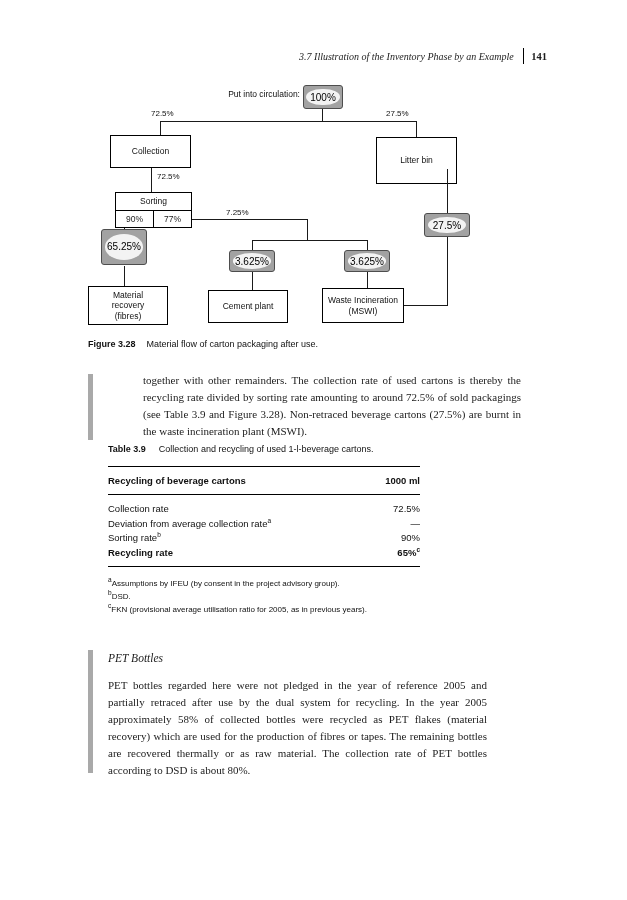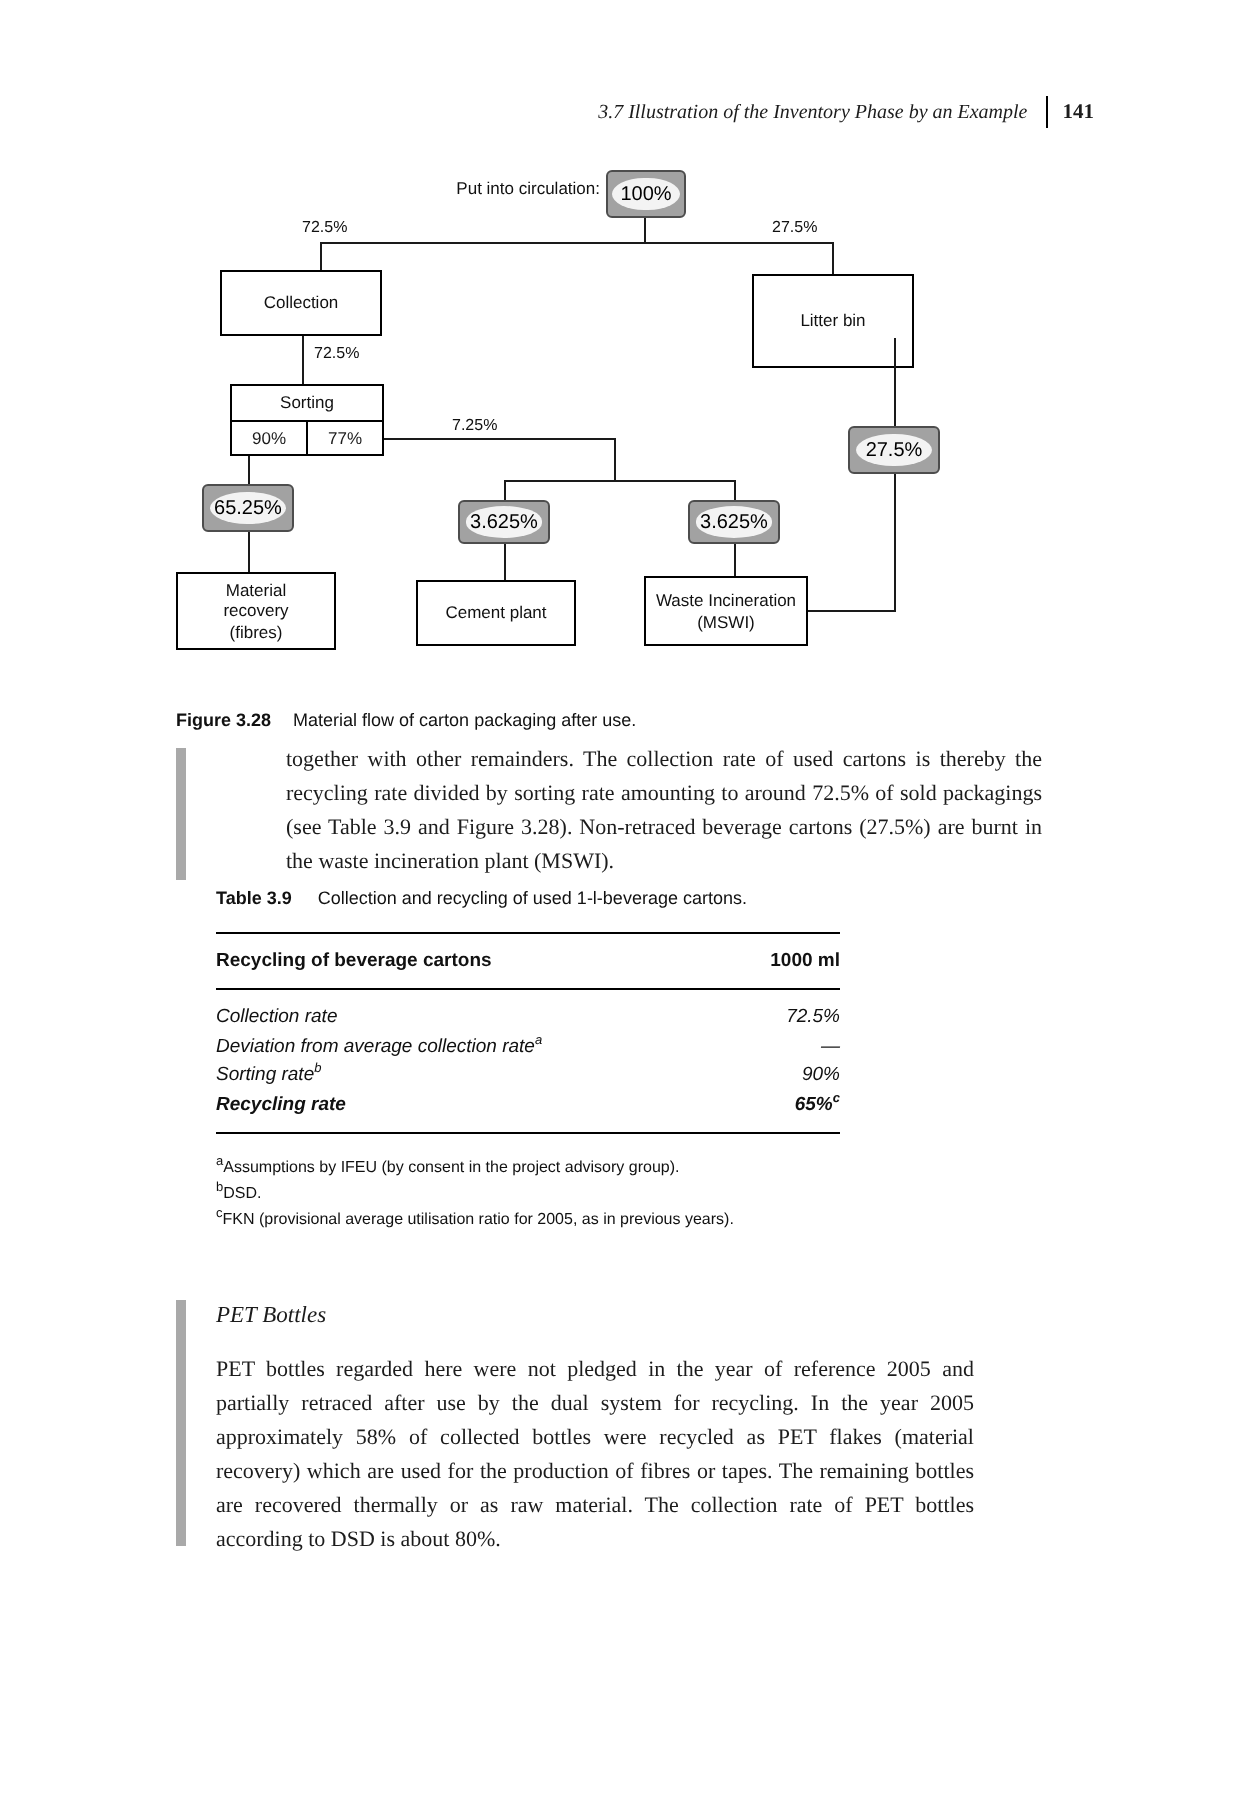--- a/index.html
+++ b/index.html
@@ -37,37 +37,37 @@
     display:flex; align-items:center; justify-content:center;
     font-family:"Liberation Sans", sans-serif; font-size:10px; color:#000; white-space:nowrap;
   }
   .sort-split { position:absolute; left:115px; top:210px; width:77px; height:18px;
     display:flex; border:1px solid #000; background:#fff; }
   .sort-cell { flex:1; display:flex; align-items:center; justify-content:center;
     font-family:"Liberation Sans", sans-serif; font-size:8.5px; }
   .sort-cell.first { border-right:1px solid #000; }
 
   
-  .fig-caption { position:absolute; left:88px; top:339px; font-family:"Liberation Sans", sans-serif; font-size:9px; color:#111;margin-top:16px; }
+  .fig-caption { position:absolute; left:88px; top:339px; font-family:"Liberation Sans", sans-serif; font-size:9px; color:#111; }
   .fig-caption b { margin-right:11px; }
   .bodypara { position:absolute; font-size:11px; line-height:17px; text-align:justify; color:#1c1c1c; }
   .para1 { left:108px; top:372px; width:378px;margin-left:35px; }
   .changebar { position:absolute; left:88px; width:5px; background:#a9a9a9; }
   .bar1 { top:374px; height:66px; }
   .bar2 { top:650px; height:123px; }
 
   
   .tbl-caption { position:absolute; left:108px; top:444px; font-family:"Liberation Sans", sans-serif; font-size:9px; color:#111; }
   .tbl-caption b { margin-right:13px;text-align:right; }
   .tblwrap { position:absolute; left:108px; top:466px; width:312px;
     font-family:"Liberation Sans", sans-serif; font-size:9.5px; color:#111; }
   .tbl-header { display:flex; justify-content:space-between; font-weight:bold;
     border-top:1.3px solid #000; border-bottom:1px solid #000; padding:8px 0; }
   .tbl-body { padding:7px 0 6px; border-bottom:1px solid #000; }
-  .trow { display:flex; justify-content:space-between; line-height:14.5px;font-style:italic; }
+  .trow { display:flex; justify-content:space-between; line-height:14.5px; }
   .trow.bold { font-weight:bold; }
   sup { font-size:6.5px; vertical-align:super; line-height:0; }
   .tbl-foot { margin-top:10px; font-size:8px; line-height:13px; }
 
   
   .pet-heading { position:absolute; left:108px; top:652px; font-style:italic; font-weight:normal;
     font-size:11.5px; color:#1c1c1c; }
   .para2 { left:108px; top:677px; width:379px; }
 </style>
 </head>
@@ -109,21 +109,21 @@
 
     <div class="dbox" style="left:115px;top:192px;width:77px;height:19px">
       <span>Sorting</span>
     </div>
     <div class="sort-split">
       <div class="sort-cell first">90%</div>
       <div class="sort-cell">77%</div>
     </div>
 
     <div class="line vl" style="left:124px;top:228px;height:14px"></div>
-    <div class="badge" style="left:101px;top:242px;width:46px;height:24px">
+    <div class="badge" style="left:101px;top:229px;width:46px;height:36px">
       <span class="badge-inner">65.25%</span>
     </div>
     <div class="line vl" style="left:124px;top:266px;height:20px"></div>
     <div class="dbox" style="left:88px;top:286px;width:80px;height:39px">
       <span>Material</span>
       <span>recovery</span>
       <span>(fibres)</span>
     </div>
 
     <div class="line hl" style="left:192px;top:219px;width:115px"></div>

